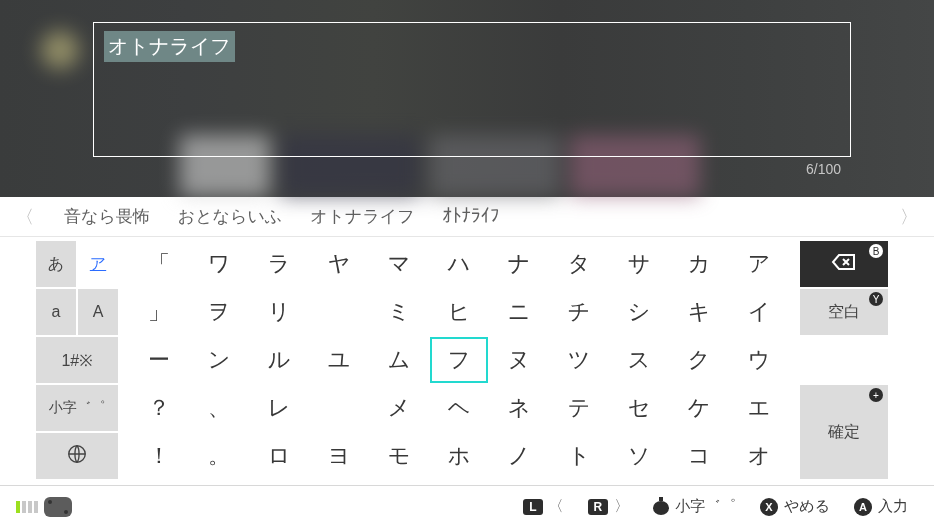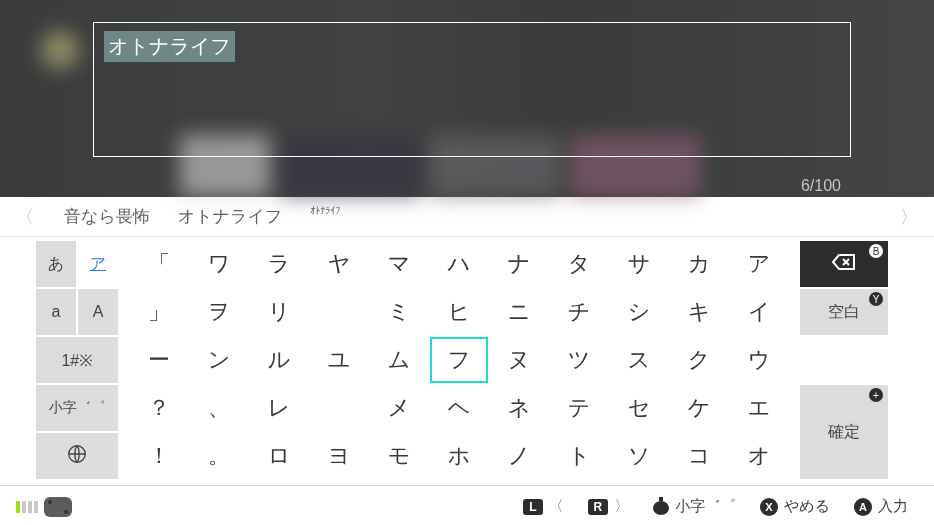--- a/index.html
+++ b/index.html
@@ -23,32 +23,32 @@
     opacity: .6;
   }
   .textbox {
     position: absolute; left: 93px; top: 22px; width: 758px; height: 135px;
     border: 1px solid #fff; padding: 8px 10px;
   }
   .input-text {
     display: inline-block; background: #6f8786; color: #fff; font-size: 20px; padding: 2px 4px;
   }
   .char-count {
-    position: absolute; right: 93px; bottom: 2px; color: #c6c6c6; font-size: 16px;
+    position: absolute; right: 93px; bottom: 20px; color: #c6c6c6; font-size: 14px;
   }
   .sug-row {
     display: flex; align-items: center; height: 40px; padding: 0 10px; gap: 10px;
     border-bottom: 1px solid #e6e6e6;
   }
   .sug-arrow {
     width: 30px; text-align: center; color: #bcbcbc; font-size: 18px; cursor: pointer;
   }
   .sug-list { flex: 1; display: flex; gap: 28px; padding-left: 14px; }
   .sug { color: #5f5f5f; font-size: 17px; white-space: nowrap; cursor: pointer; }
-  .sug.small { font-size: 10px; }
+  .sug.small { font-size: 19px; }
 
   .kbd {
     display: grid;
     grid-template-columns: 40px 40px 8px repeat(11, 58px) 8px 88px;
     grid-auto-rows: 46px;
     gap: 2px;
     padding: 4px 36px 6px 36px;
     background: #fff;
     user-select: none;
   }
@@ -108,20 +108,21 @@
   <div class="textbox">
     <span class="input-text">オトナライフ</span>
   </div>
   <div class="char-count">6/100</div>
 </div>
 
 <div class="sug-row">
   <div class="sug-arrow">〈</div>
   <div class="sug-list">
     <span class="sug">音なら畏怖</span>
+    <span class="sug">おとならいふ</span>
     <span class="sug">オトナライフ</span>
     <span class="sug small">ｵﾄﾅﾗｲﾌ</span>
   </div>
   <div class="sug-arrow">〉</div>
 </div>
 
 <div class="kbd">
 
   <div class="mode">あ</div>
   <div class="mode active">ア</div>

